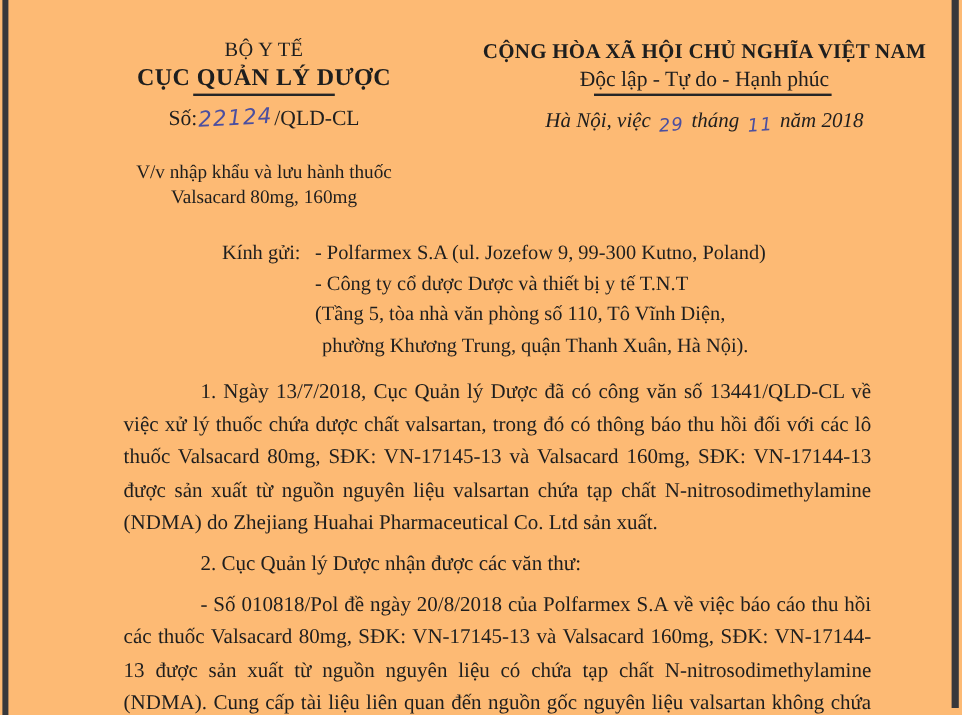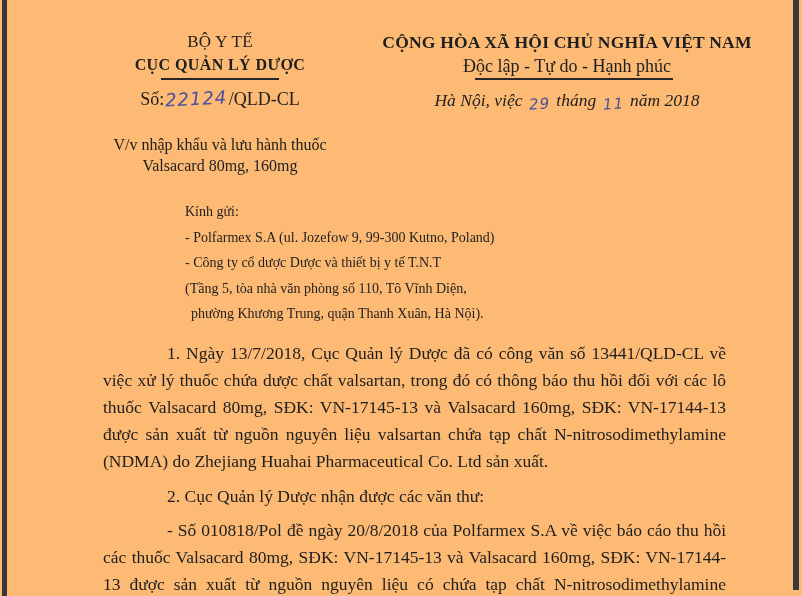--- a/index.html
+++ b/index.html
@@ -13,24 +13,24 @@
     color: #1e1e1e;
     -webkit-font-smoothing: antialiased;
   }
   
   .edge-bar { position: absolute; background: #38383b; }
   .edge-left  { left: 2px;  top: 0; width: 5px; height: 596px; }
   .edge-right { left: 793px; top: 0; width: 6px; height: 590px; }
 
   .header { display: flex; padding-top: 31px; }
   .hdr-left  { width: 312px; margin-left: 64px; text-align: center; }
-  .hdr-right { width: 374px; margin-left: 4px;  text-align: center; }
+  .hdr-right { width: 374px; margin-left: 24px;  text-align: center; }
 
   .ministry { font-size: 17px; line-height: 22px; letter-spacing: 0.3px; }
-  .agency   { font-size: 16px; line-height: 24px; font-weight: bold; letter-spacing: 0.4px; }
+  .agency   { font-size: 20px; line-height: 24px; font-weight: bold; letter-spacing: 0.4px; }
   .rule     { height: 2px; background: #262626; margin: 1px auto 0 auto; }
   .agency-rule { width: 118px; }
   .doc-number { font-size: 18px; margin-top: 8px; }
   .subject  { font-size: 16px; line-height: 21px; margin-top: 24px; }
 
   .motto1 { font-size: 17.5px; line-height: 22px; font-weight: bold; letter-spacing: 0.2px; }
   .motto2 { font-size: 18px;   line-height: 22px; font-weight: normal; margin-top: 2px; }
   .motto-rule { width: 198px; transform: translateX(7px); }
   .dateline { font-size: 17.5px; font-style: italic; margin-top: 10px; }
 
@@ -39,23 +39,22 @@
     font-style: italic;
     color: #4b4fa0;
     display: inline-block;
   }
   .hw-number { font-size: 18px; letter-spacing: 1px; transform: rotate(-3deg); margin: 0 1px; }
   .hw-date   { font-size: 15px; letter-spacing: 1px; transform: rotate(-4deg); position: relative; top: 3px; margin: 0 2px; }
 
   .recipients {
     display: flex;
     margin: 23px 1px 0 185px;
-    font-size: 14px;
+    font-size: 17px;
     line-height: 25.5px;
-    flex-direction: column;
   }
   .recipients .label { white-space: nowrap; margin-right: 12px; }
   .recipient-lines div:nth-child(4) { padding-left: 6px; }
 
   .body-text { margin: 13px 76px 0 103px; }
   .para {
     margin: 0 0 7px 0;
     font-size: 17.5px;
     line-height: 27.2px;
     text-align: justify;

